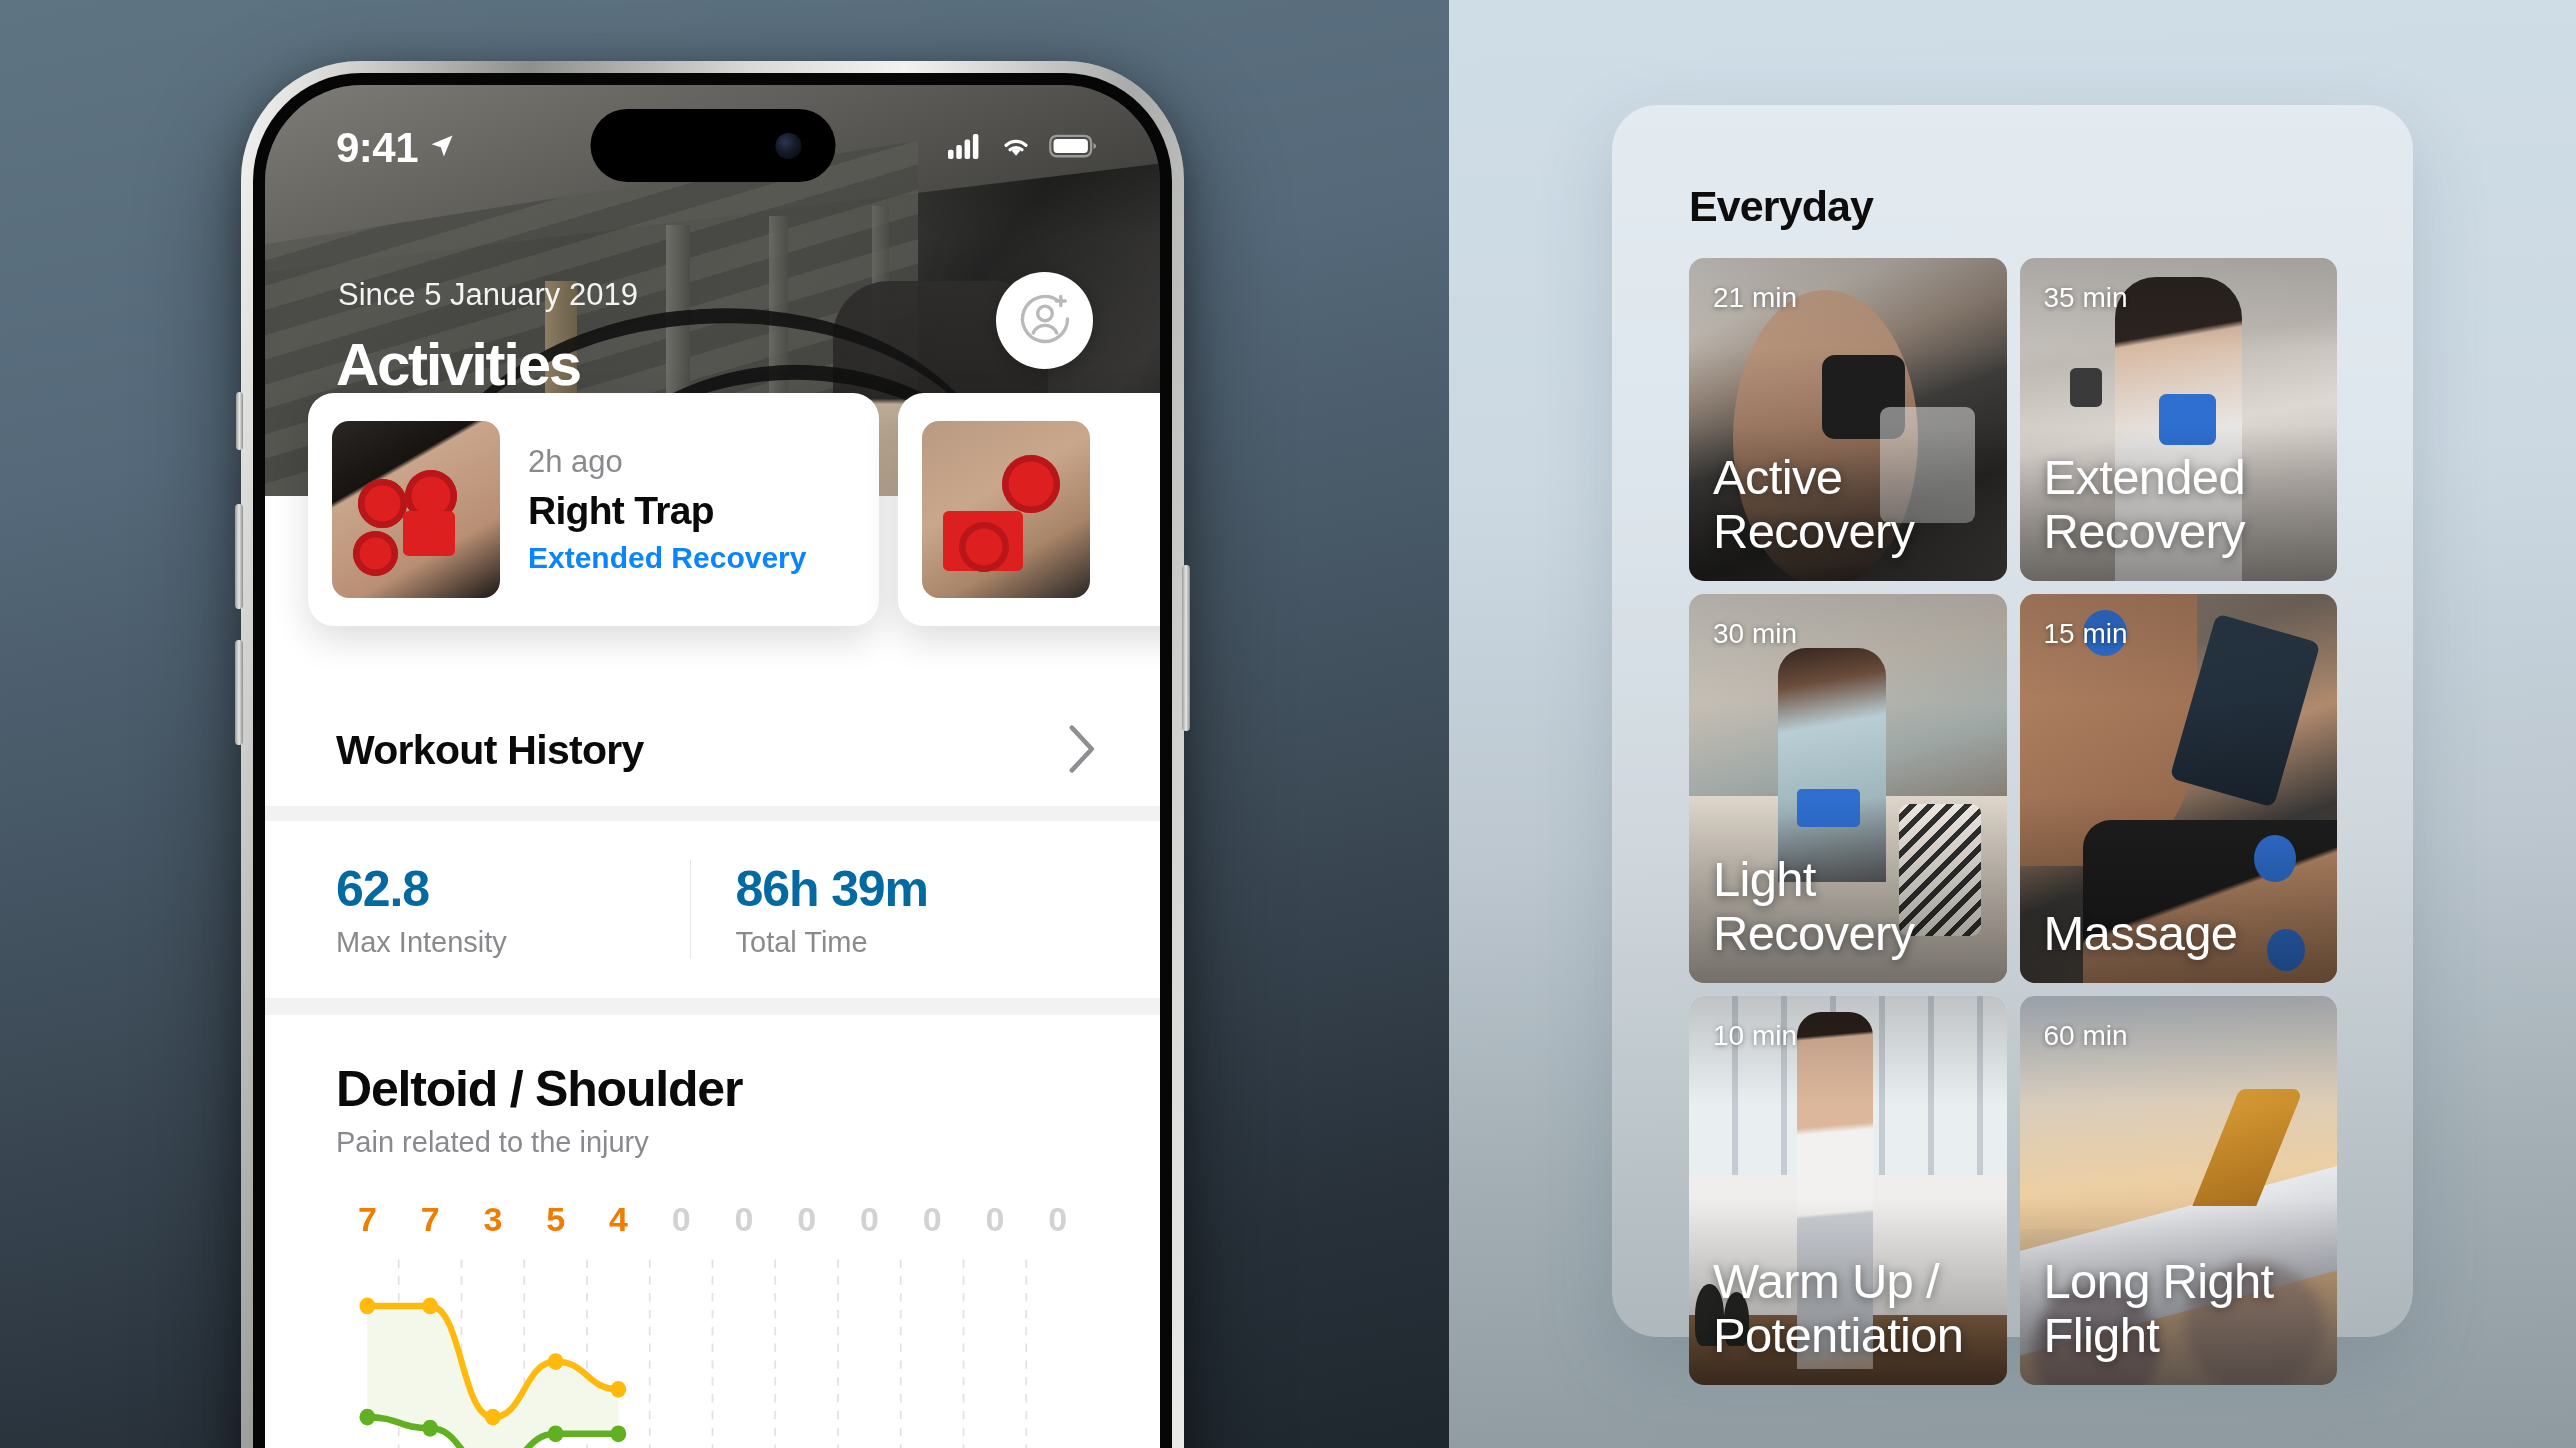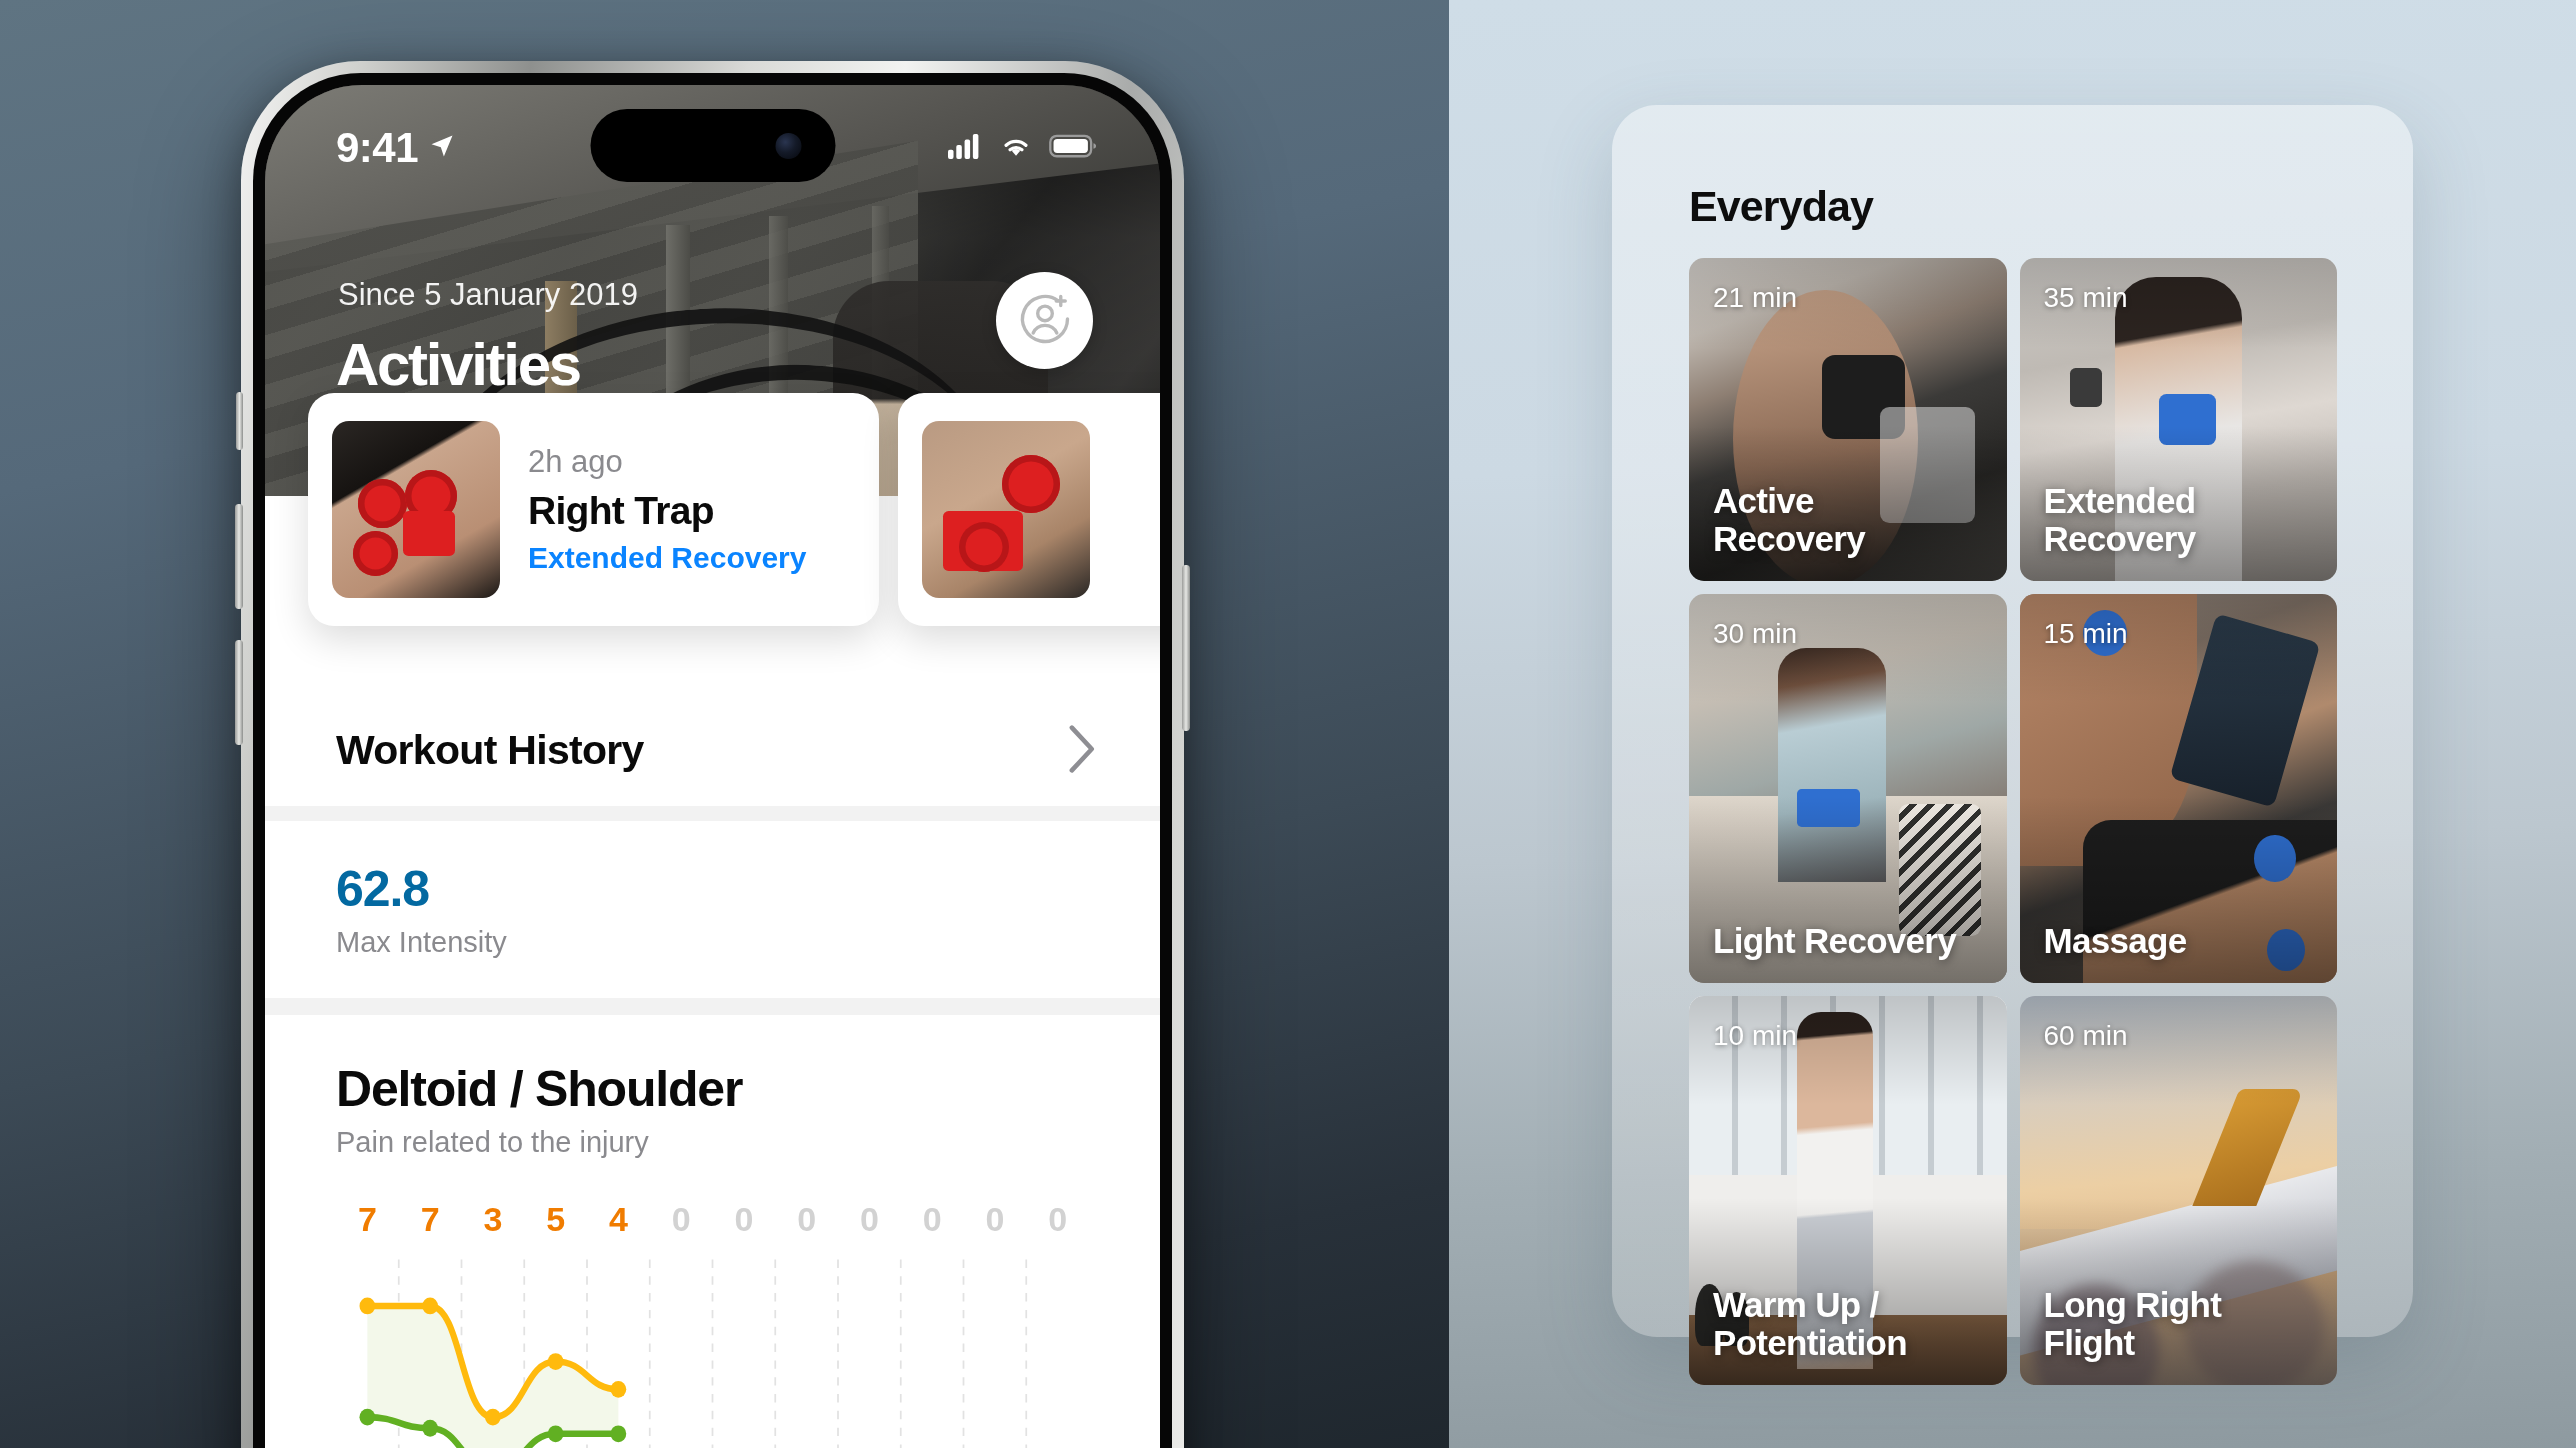--- a/index.html
+++ b/index.html
@@ -196,21 +196,21 @@
   .tile-shade {
     position:absolute; inset:0;
     background:linear-gradient(180deg,rgba(0,0,0,.18) 0%,rgba(0,0,0,0) 28%,rgba(0,0,0,0) 52%,rgba(0,0,0,.42) 100%);
   }
   .tile-dur {
     position:absolute; left:24px; top:24px; color:#fff; font-size:28px; font-weight:400;
     text-shadow:0 0.9px 5.6px rgba(0,0,0,.45);
   }
   .tile-name {
     position:absolute; left:24px; bottom:22.4px; right:34px; color:#fff;
-    font-size:35px; font-weight:700; line-height:1.1; letter-spacing:-0.7px;
+    font-size:49px; font-weight:400; line-height:1.1; letter-spacing:-0.7px;
     text-shadow:0 1.9px 9.3px rgba(0,0,0,.5);
   }
   
   .ph-a { background:linear-gradient(160deg,#d8d4cf 0%,#bfb8b0 18%,#8e7f73 34%,#3b3a38 52%,#262523 74%,#4d4b47 100%); }
   .ph-b { background:linear-gradient(170deg,#cfccc8 0%,#bfbab4 30%,#ded8d2 52%,#c2bcb6 72%,#a9a39d 100%); }
   .ph-c { background:linear-gradient(165deg,#d6d2cb 0%,#c4bdb3 24%,#9fa8a6 44%,#7e7168 66%,#55504a 100%); }
   .ph-d { background:linear-gradient(160deg,#9a8f86 0%,#7d6f64 22%,#b08a6d 44%,#3a3836 64%,#6a5d51 100%); }
   .ph-e { background:linear-gradient(170deg,#e8eaec 0%,#d3d7d9 26%,#cfcac3 50%,#a89b8c 74%,#6e6358 100%); }
   .ph-f { background:linear-gradient(175deg,#c9ccd4 0%,#d9d2c8 26%,#e3c9a4 52%,#cfa97e 70%,#9b8b80 100%); }
   .blob { position:absolute; border-radius:50%; }
@@ -333,20 +333,24 @@
                 </svg>
             </span>
           </div>
 
           <div class="div-1"></div>
 
           <div class="stats-row">
             <div class="stat">
               <div class="stat-val">62.8</div>
               <div class="stat-lbl">Max Intensity</div>
+            </div>
+            <div class="stat">
+              <div class="stat-val">86h 39m</div>
+              <div class="stat-lbl">Total Time</div>
             </div>
           </div>
 
           <div class="div-2"></div>
 
           <div class="chart-sec">
             <div class="chart-title">Deltoid / Shoulder</div>
             <div class="chart-sub">Pain related to the injury</div>
             <div class="chart-area">
               <div class="xlabels" id="xlabels">

